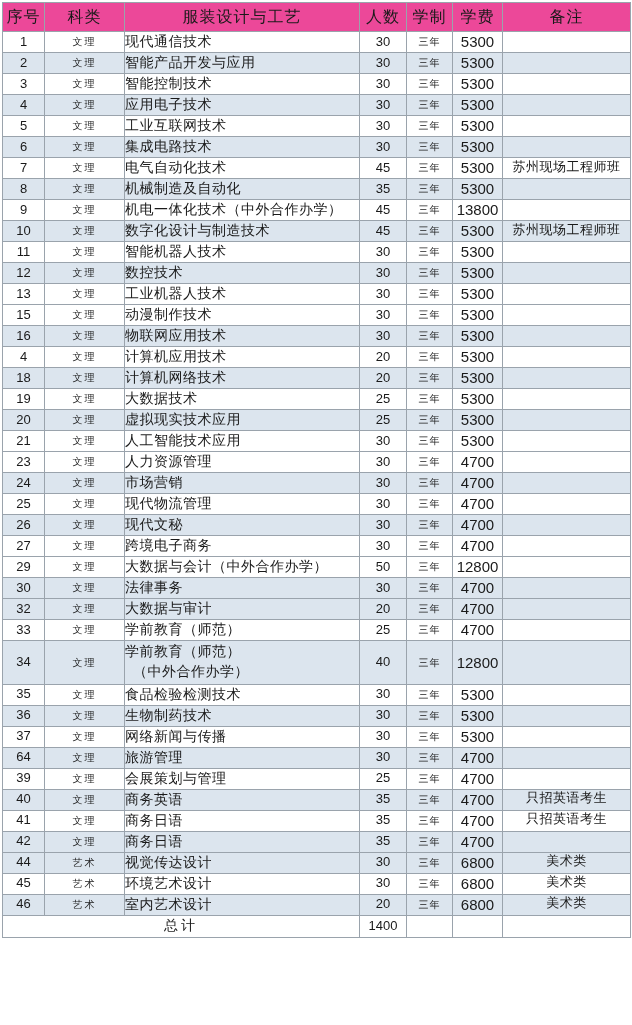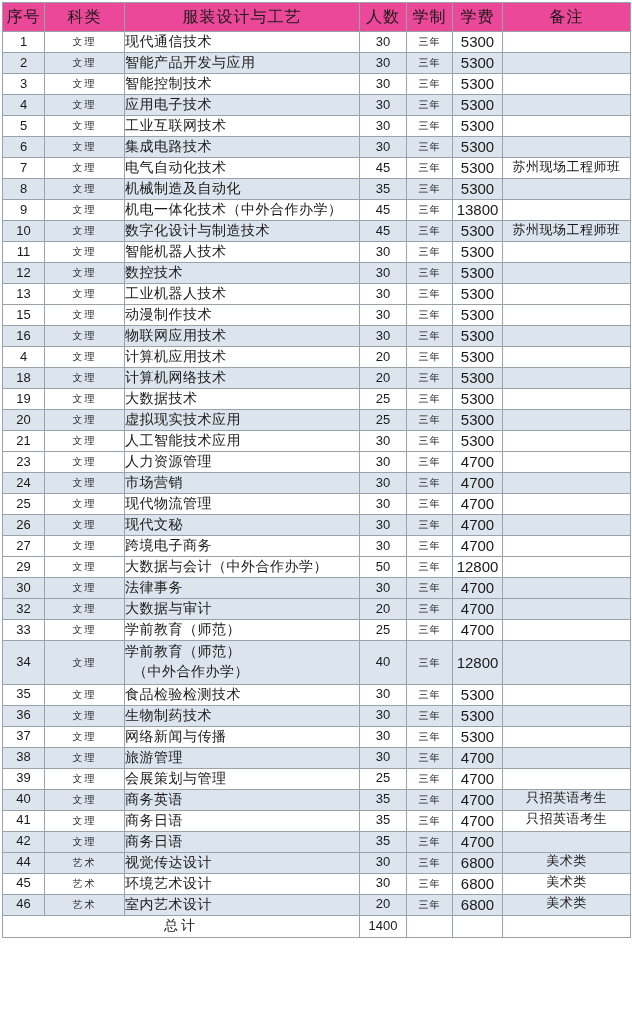--- a/index.html
+++ b/index.html
@@ -417,21 +417,21 @@
         <tr class="plain">
           <td class="col-no">37</td>
           <td class="col-cat">文理</td>
           <td class="col-major">网络新闻与传播</td>
           <td class="col-num">30</td>
           <td class="col-sys">三年</td>
           <td class="col-fee">5300</td>
           <td class="col-note"></td>
         </tr>
         <tr class="shaded">
-          <td class="col-no">38</td>
+          <td class="col-no">64</td>
           <td class="col-cat">文理</td>
           <td class="col-major">旅游管理</td>
           <td class="col-num">30</td>
           <td class="col-sys">三年</td>
           <td class="col-fee">4700</td>
           <td class="col-note"></td>
         </tr>
         <tr class="plain">
           <td class="col-no">39</td>
           <td class="col-cat">文理</td>

